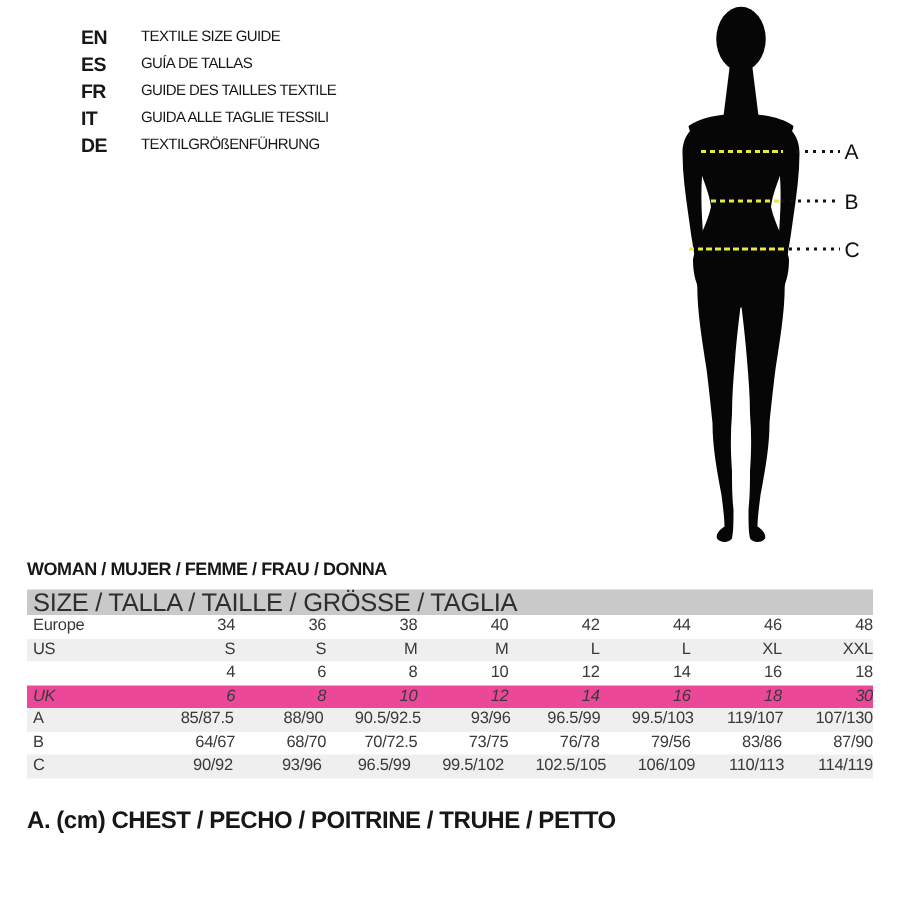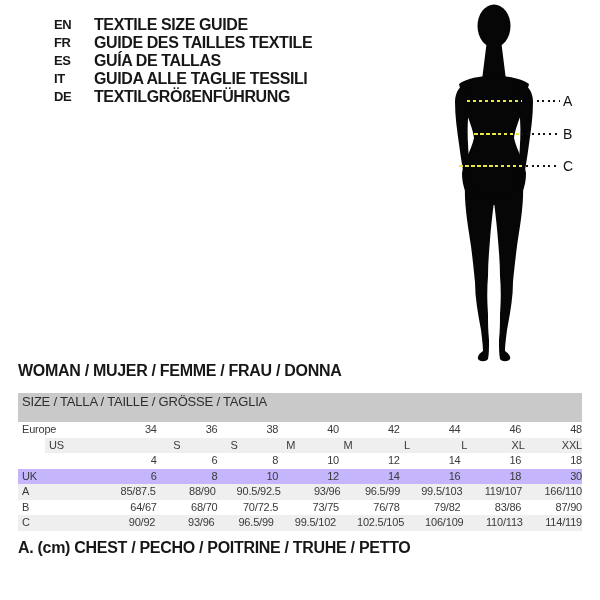--- a/index.html
+++ b/index.html
@@ -19,21 +19,21 @@
   }
   .canvas{position:absolute;left:0;top:0;width:600px;height:600px;background:#fff;}
 
   
   .lang-list{position:absolute;left:18px;top:16px;margin-left:36px;}
   .lang-row{display:flex;height:18px;line-height:18px;}
   .lang-code{
     width:40px;font-size:13px;font-weight:bold;color:#171717;letter-spacing:-0.4px;
   }
   .lang-text{
-    font-size:16px;font-weight:bold;color:#171717;letter-spacing:-0.4px;white-space:nowrap;
+    font-size:10px;font-weight:normal;color:#171717;letter-spacing:-0.4px;white-space:nowrap;
   }
 
   
   .figure-area{position:absolute;left:0;top:0;width:600px;height:380px;}
   .silhouette-svg{position:absolute;left:448px;top:4px;width:92px;height:358px;}
   .marker-dash{
     position:absolute;height:2px;
     background:repeating-linear-gradient(90deg,var(--accent-dash) 0 3.5px,transparent 3.5px 6px);
     z-index:2;
   }
@@ -41,29 +41,29 @@
     position:absolute;height:2px;
     background:repeating-linear-gradient(90deg,#121212 0 2px,transparent 2px 5.6px);
     z-index:2;
   }
   .marker-label{
     position:absolute;font-size:14px;line-height:16px;color:#111;font-weight:400;z-index:2;
   }
 
   
   .section-title{
-    position:absolute;left:18px;top:362px;
-    font-size:16px;font-weight:bold;color:#171717;letter-spacing:-0.3px;white-space:nowrap;
+    position:absolute;left:18px;top:372px;
+    font-size:12px;font-weight:bold;color:#171717;letter-spacing:-0.3px;white-space:nowrap;
   }
 
   
   .size-table{position:absolute;left:18px;top:393px;width:564px;}
   .table-header{
-    background:var(--header-bg);height:29px;line-height:17px;
-    font-size:13px;color:#2e2e2e;padding-left:4px;letter-spacing:-0.2px;white-space:nowrap;
+    background:var(--header-bg);height:17px;line-height:17px;
+    font-size:17px;color:#2e2e2e;padding-left:4px;letter-spacing:-0.2px;white-space:nowrap;
   }
   .table-row{
     display:grid;grid-template-columns:78px repeat(8,1fr);
     height:15.5px;line-height:15.5px;font-size:11px;color:var(--table-text);gap:21px;
   }
   .table-row .row-label{text-align:left;padding-left:4px;letter-spacing:-0.2px;}
   .table-row .cell{text-align:right;letter-spacing:-0.2px;}
 
   
   .legend{position:absolute;left:18px;top:538px;}
@@ -76,26 +76,26 @@
 <body>
 
 <div class="canvas">
 
   <div class="lang-list">
       <div class="lang-row">
         <span class="lang-code">EN</span>
         <span class="lang-text">TEXTILE SIZE GUIDE</span>
       </div>
       <div class="lang-row">
+        <span class="lang-code">ES</span>
+        <span class="lang-text">GUÍA DE TALLAS</span>
+      </div>
+      <div class="lang-row">
         <span class="lang-code">FR</span>
         <span class="lang-text">GUIDE DES TAILLES TEXTILE</span>
-      </div>
-      <div class="lang-row">
-        <span class="lang-code">ES</span>
-        <span class="lang-text">GUÍA DE TALLAS</span>
       </div>
       <div class="lang-row">
         <span class="lang-code">IT</span>
         <span class="lang-text">GUIDA ALLE TAGLIE TESSILI</span>
       </div>
       <div class="lang-row">
         <span class="lang-code">DE</span>
         <span class="lang-text">TEXTILGRÖßENFÜHRUNG</span>
       </div>
     </div>
@@ -151,21 +151,21 @@
           <span class="row-label">Europe</span>
           <span class="cell">34</span>
           <span class="cell">36</span>
           <span class="cell">38</span>
           <span class="cell">40</span>
           <span class="cell">42</span>
           <span class="cell">44</span>
           <span class="cell">46</span>
           <span class="cell">48</span>
         </div>
-        <div class="table-row" style="background: var(--row-shaded); margin-left: 27px;">
+        <div class="table-row" style="background: var(--row-shaded);">
           <span class="row-label">US</span>
           <span class="cell">S</span>
           <span class="cell">S</span>
           <span class="cell">M</span>
           <span class="cell">M</span>
           <span class="cell">L</span>
           <span class="cell">L</span>
           <span class="cell">XL</span>
           <span class="cell">XXL</span>
         </div>
@@ -173,50 +173,50 @@
           <span class="row-label"></span>
           <span class="cell">4</span>
           <span class="cell">6</span>
           <span class="cell">8</span>
           <span class="cell">10</span>
           <span class="cell">12</span>
           <span class="cell">14</span>
           <span class="cell">16</span>
           <span class="cell">18</span>
         </div>
-        <div class="table-row" style="background: #c4b5fd;">
+        <div class="table-row" style="background: #ec4899; font-style: italic;">
           <span class="row-label">UK</span>
           <span class="cell">6</span>
           <span class="cell">8</span>
           <span class="cell">10</span>
           <span class="cell">12</span>
           <span class="cell">14</span>
           <span class="cell">16</span>
           <span class="cell">18</span>
           <span class="cell">30</span>
         </div>
         <div class="table-row" style="background: var(--row-shaded);">
           <span class="row-label">A</span>
           <span class="cell">85/87.5</span>
           <span class="cell">88/90</span>
           <span class="cell">90.5/92.5</span>
           <span class="cell">93/96</span>
           <span class="cell">96.5/99</span>
           <span class="cell">99.5/103</span>
           <span class="cell">119/107</span>
-          <span class="cell">166/110</span>
+          <span class="cell">107/130</span>
         </div>
         <div class="table-row" style="background: rgb(255, 255, 255);">
           <span class="row-label">B</span>
           <span class="cell">64/67</span>
           <span class="cell">68/70</span>
           <span class="cell">70/72.5</span>
           <span class="cell">73/75</span>
           <span class="cell">76/78</span>
-          <span class="cell">79/82</span>
+          <span class="cell">79/56</span>
           <span class="cell">83/86</span>
           <span class="cell">87/90</span>
         </div>
         <div class="table-row" style="background: var(--row-shaded);">
           <span class="row-label">C</span>
           <span class="cell">90/92</span>
           <span class="cell">93/96</span>
           <span class="cell">96.5/99</span>
           <span class="cell">99.5/102</span>
           <span class="cell">102.5/105</span>

